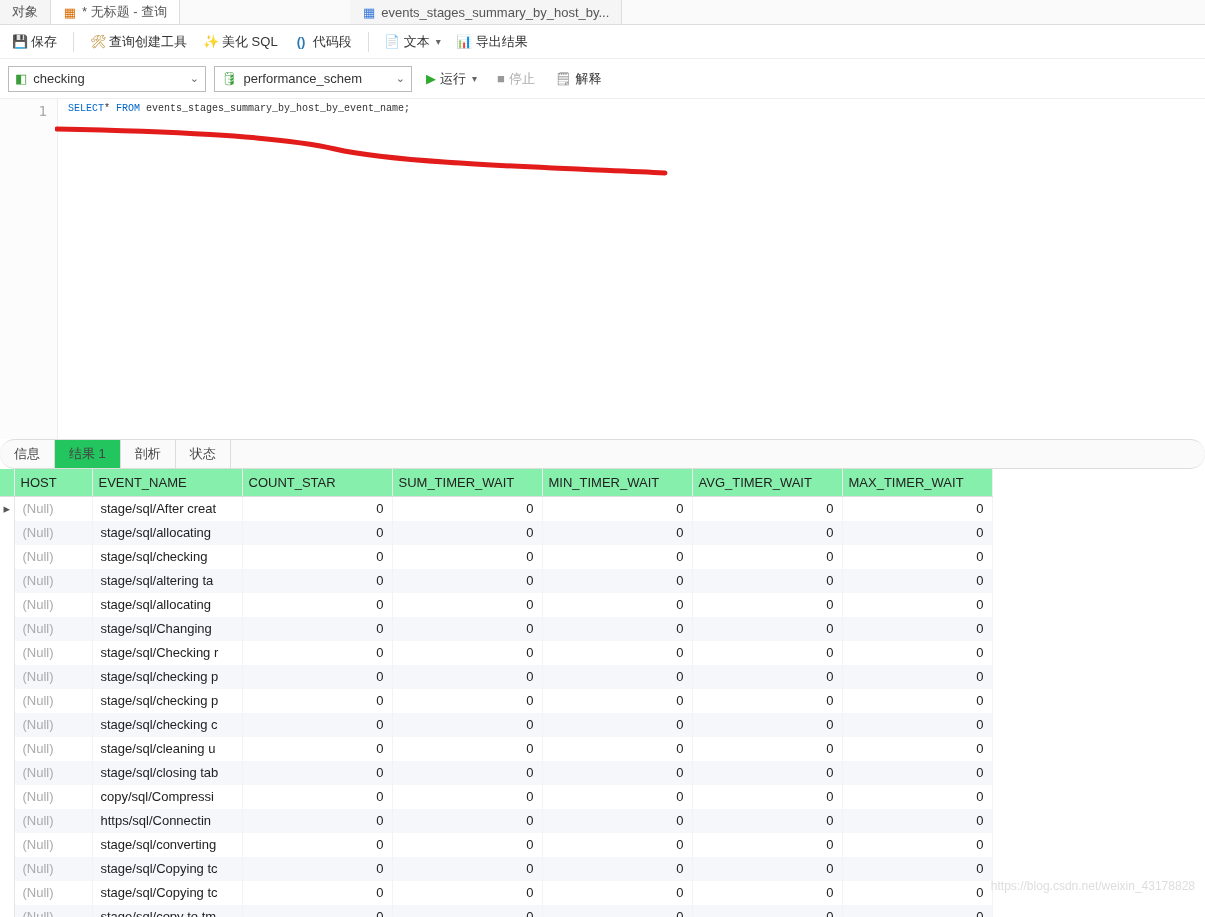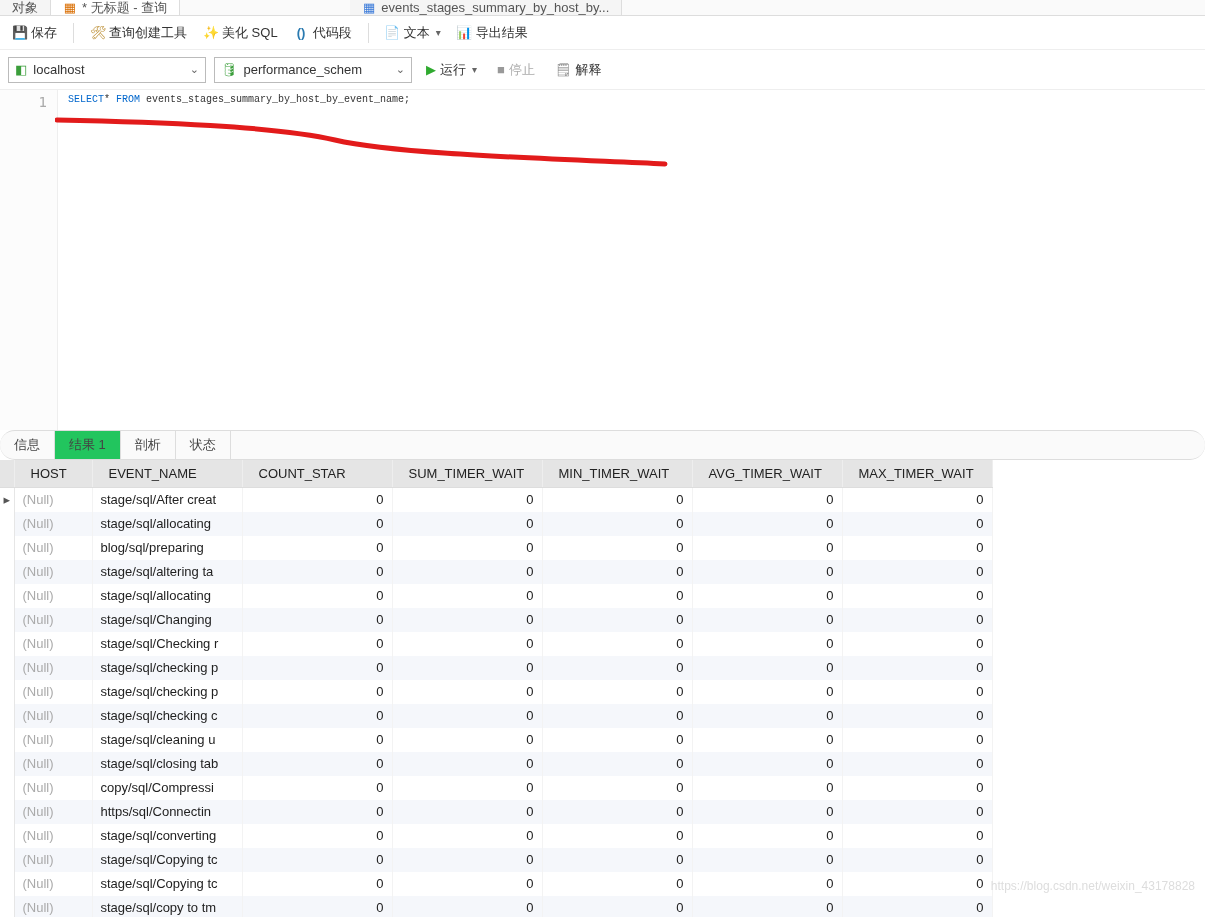--- a/index.html
+++ b/index.html
@@ -1,17 +1,17 @@
 <!DOCTYPE html>
 <html><head>
 <meta charset="utf-8">
 <style>
 * { box-sizing: border-box; margin: 0; padding: 0; }
 body { font-family: "Microsoft YaHei", Arial, sans-serif; font-size: 13px; color: #333; background: #fff; width: 1205px; }
-.tabs-bar { display: flex; border-bottom: 1px solid #ddd; background: #fafafa; height: 16px; align-items: stretch; }
+.tabs-bar { display: flex; border-bottom: 1px solid #ddd; background: #fafafa; height: 25px; align-items: stretch; }
 .tab { display: flex; align-items: center; gap: 5px; padding: 0 12px; border-right: 1px solid #ddd; background: #f5f5f5; color: #555; cursor: default; }
 .tab.active { background: #fff; }
 .tab .ico { width: 14px; display:inline-block; text-align:center; }
 
 .toolbar { display: flex; align-items: center; gap: 8px; padding: 6px 8px; border-bottom: 1px solid #eee; background: #fff; height: 34px; }
 .toolbar .sep { width: 1px; height: 20px; background: #ddd; margin: 0 4px; }
 .tb-item { display: inline-flex; align-items: center; gap: 4px; color: #333; cursor: pointer; padding: 2px 4px; }
 .tb-item .ico { display:inline-block; width:15px; text-align:center; }
 .ico-save{color:#8c6b1a;} .ico-hammer{color:#b88829;} .ico-wand{color:#4aa3df;} .ico-paren{color:#2a7ab0;font-weight:bold;}
 .ico-doc{color:#2a7ab0;} .ico-export{color:#2a7ab0;}
@@ -30,21 +30,21 @@
 .code { position:absolute; left:58px; right:0; top:0; bottom:0; padding:4px 10px; font-family: Consolas, "Courier New", monospace; font-size:10px; white-space:pre; }
 .kw { color:#0066cc; } .ident{ color:#333; }
 .annotation-curve { position:absolute; left:55px; top:24px; width:620px; height:60px; pointer-events:none; }
 
 .result-tabs { display:flex; border-top:1px solid #ddd; border-bottom:1px solid #ddd; background:#fafafa; height:30px;border-radius:15px; }
 .rtab{ padding:5px 14px; color:#444; border-right:1px solid #ddd; cursor:pointer; }
 .rtab.active{ background:#22c55e; font-weight:normal; }
 
 .grid-wrap{ overflow:hidden; }
 table.grid { border-collapse: collapse; width: 980px; table-layout: fixed; }
-table.grid th { text-align:left; font-weight:normal; padding:6px 16px; border-right:1px solid #eee; border-bottom:1px solid #ddd; background:#e5e5e5; color:#222; white-space:nowrap; overflow:hidden; }
+table.grid th { text-align:left; font-weight:normal; padding:6px 6px; border-right:1px solid #eee; border-bottom:1px solid #ddd; background:#86efac; color:#222; white-space:nowrap; overflow:hidden; }
 table.grid td { padding:4px 8px; border-right:1px solid #f3f3f3; color:#222; white-space:nowrap; overflow:hidden; text-overflow:clip; height:24px; }
 table.grid tr:nth-child(even) td { background:#f5f7fb; }
 table.grid td.rowhdr{ width:14px; padding:0; text-align:center; color:#555; background:#fff !important; border-right:1px solid #e6e6e6;}
 .null{ color:#aaa;text-align:center; }
 .num{ text-align:right; padding-right:14px; }
 col.c-row{width:14px;} col.c-host{width:78px;} col.c-event{width:150px;}
 col.c-num{width:150px;}
 .watermark{ position:fixed; right:10px; bottom:24px; color:#ddd; font-size:12px; pointer-events:none;}
 </style>
 </head>
@@ -91,21 +91,21 @@
   </span>
   <span class="tb-item">
     <span class="ico ico-export">📊</span>
     <span>导出结果</span>
   </span>
 </div>
 
 <div class="conn-bar">
   <div class="select-box">
     <span class="ico ico-conn">◧</span>
-    <span>localhost</span>
+    <span>checking</span>
     <span class="chev">⌄</span>
   </div>
   <div class="select-box">
     <span class="ico ico-db">🛢</span>
     <span>performance_schem</span>
     <span class="chev">⌄</span>
   </div>
   <span class="run-btn">
     <span class="ico ico-run">▶</span>
     <span>运行</span>
@@ -179,21 +179,21 @@
           <td>stage/sql/allocating </td>
           <td class="num">0</td>
           <td class="num">0</td>
           <td class="num">0</td>
           <td class="num">0</td>
           <td class="num">0</td>
         </tr>
         <tr>
           <td class="rowhdr"></td>
           <td><span class="null">(Null)</span></td>
-          <td>blog/sql/preparing </td>
+          <td>stage/sql/checking </td>
           <td class="num">0</td>
           <td class="num">0</td>
           <td class="num">0</td>
           <td class="num">0</td>
           <td class="num">0</td>
         </tr>
         <tr>
           <td class="rowhdr"></td>
           <td><span class="null">(Null)</span></td>
           <td>stage/sql/altering ta</td>

